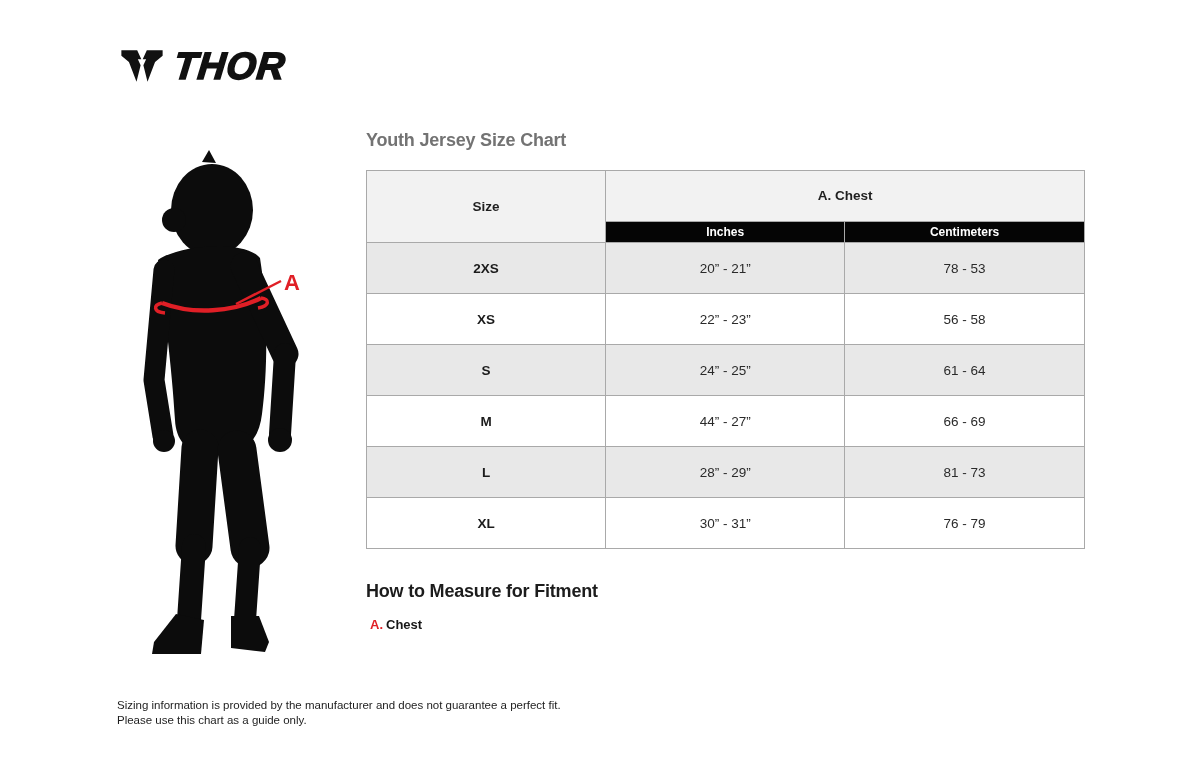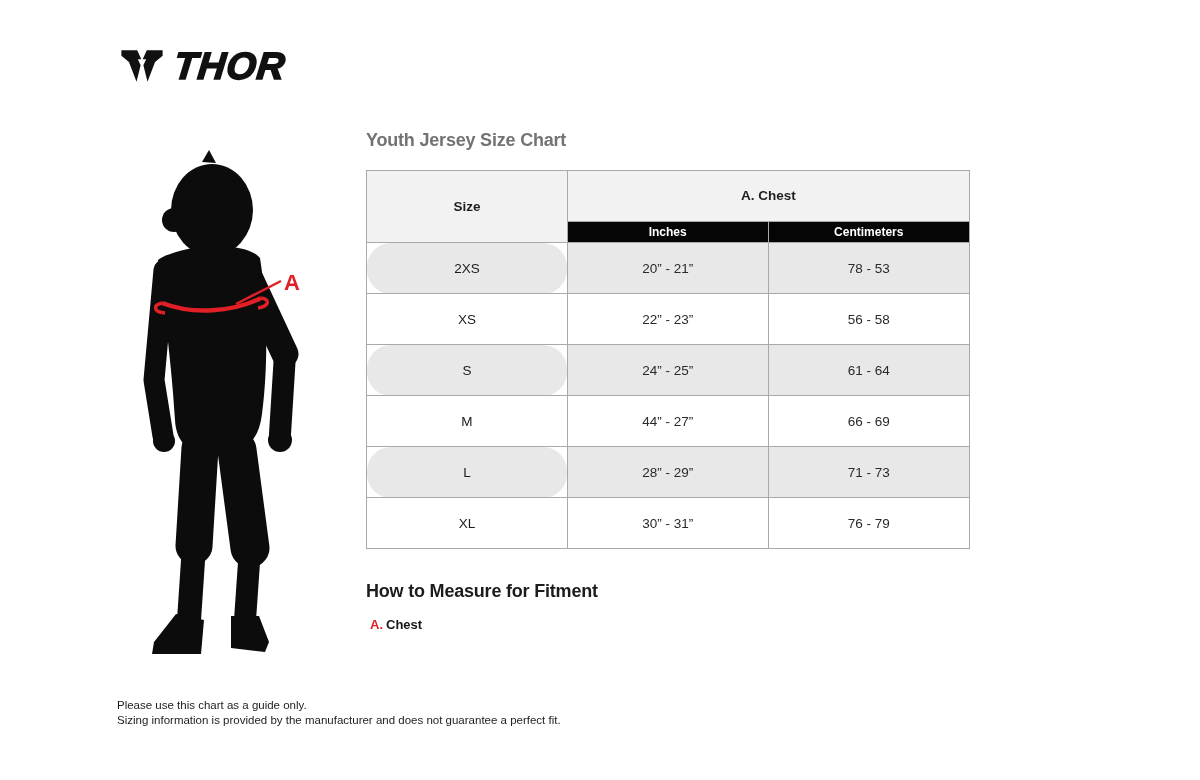--- a/index.html
+++ b/index.html
@@ -21,33 +21,33 @@
   
   .figure-svg { position:absolute; left:118px; top:148px; width:250px; height:524px; }
   .figure-label { font-family:"Liberation Sans", sans-serif; font-weight:bold; font-size:22px; }
 
   
   .chart-title {
     position:absolute; left:366px; top:130px;
     font-size:18px; font-weight:bold; color:#737373; letter-spacing:-0.2px;
   }
 
-  .table-wrap { position:absolute; left:366px; top:170px; width:604px; }
+  .table-wrap { position:absolute; left:366px; top:170px; width:719px; }
   table.size-table { width:100%; border-collapse:collapse; table-layout:fixed; }
   table.size-table th, table.size-table td {
     border:1px solid #a9a9a9; text-align:center; vertical-align:middle; padding:0;
   }
   .head-cell { background:#f2f2f2; font-size:13.5px; font-weight:bold; color:#1f1f1f; }
   th.size-col { height:72px; }
   th.group-col { height:50px; }
   tr.bar-row th {
     background:#050505; color:#ffffff; font-size:12px; font-weight:bold; height:21px;text-align:center;
   }
   tbody td { height:51px; font-size:13.5px; color:#2a2a2a; background:#ffffff; }
-  tbody td.size-cell { font-weight:normal; color:#1b1b1b;border-radius:24px; }
+  tbody td.size-cell { font-weight:bold; color:#1b1b1b; }
   tbody tr.stripe td { background:#e8e8e8; }
 
   
   .measure-title {
     position:absolute; left:366px; top:581px;
     font-size:18px; font-weight:bold; color:#1c1c1c; letter-spacing:-0.2px;
   }
   .measure-item { position:absolute; left:370px; top:617px; width:640px; }
   .measure-item-head { font-size:13px; font-weight:bold; color:#161616; }
   .measure-letter { color:#e01f26; margin-right:3px; }
@@ -135,36 +135,36 @@
           <td>61 - 64</td>
         </tr>
         <tr>
           <td class="size-cell">M</td>
           <td>44” - 27”</td>
           <td>66 - 69</td>
         </tr>
         <tr class="stripe">
           <td class="size-cell">L</td>
           <td>28” - 29”</td>
-          <td>71 - 73</td>
+          <td>81 - 73</td>
         </tr>
         <tr>
           <td class="size-cell">XL</td>
           <td>30” - 31”</td>
           <td>76 - 79</td>
         </tr>
       </tbody>
     </table>
   </div>
 
   <div class="measure-title">How to Measure for Fitment</div>
   <div class="measure-item">
     <div class="measure-item-head">
       <span class="measure-letter">A.</span><span>Chest</span>
     </div>
   </div>
 
   <div class="footer">
+    <div>Sizing information is provided by the manufacturer and does not guarantee a perfect fit.</div>
     <div>Please use this chart as a guide only.</div>
-    <div>Sizing information is provided by the manufacturer and does not guarantee a perfect fit.</div>
   </div>
 
 </div>
 
 </body></html>

